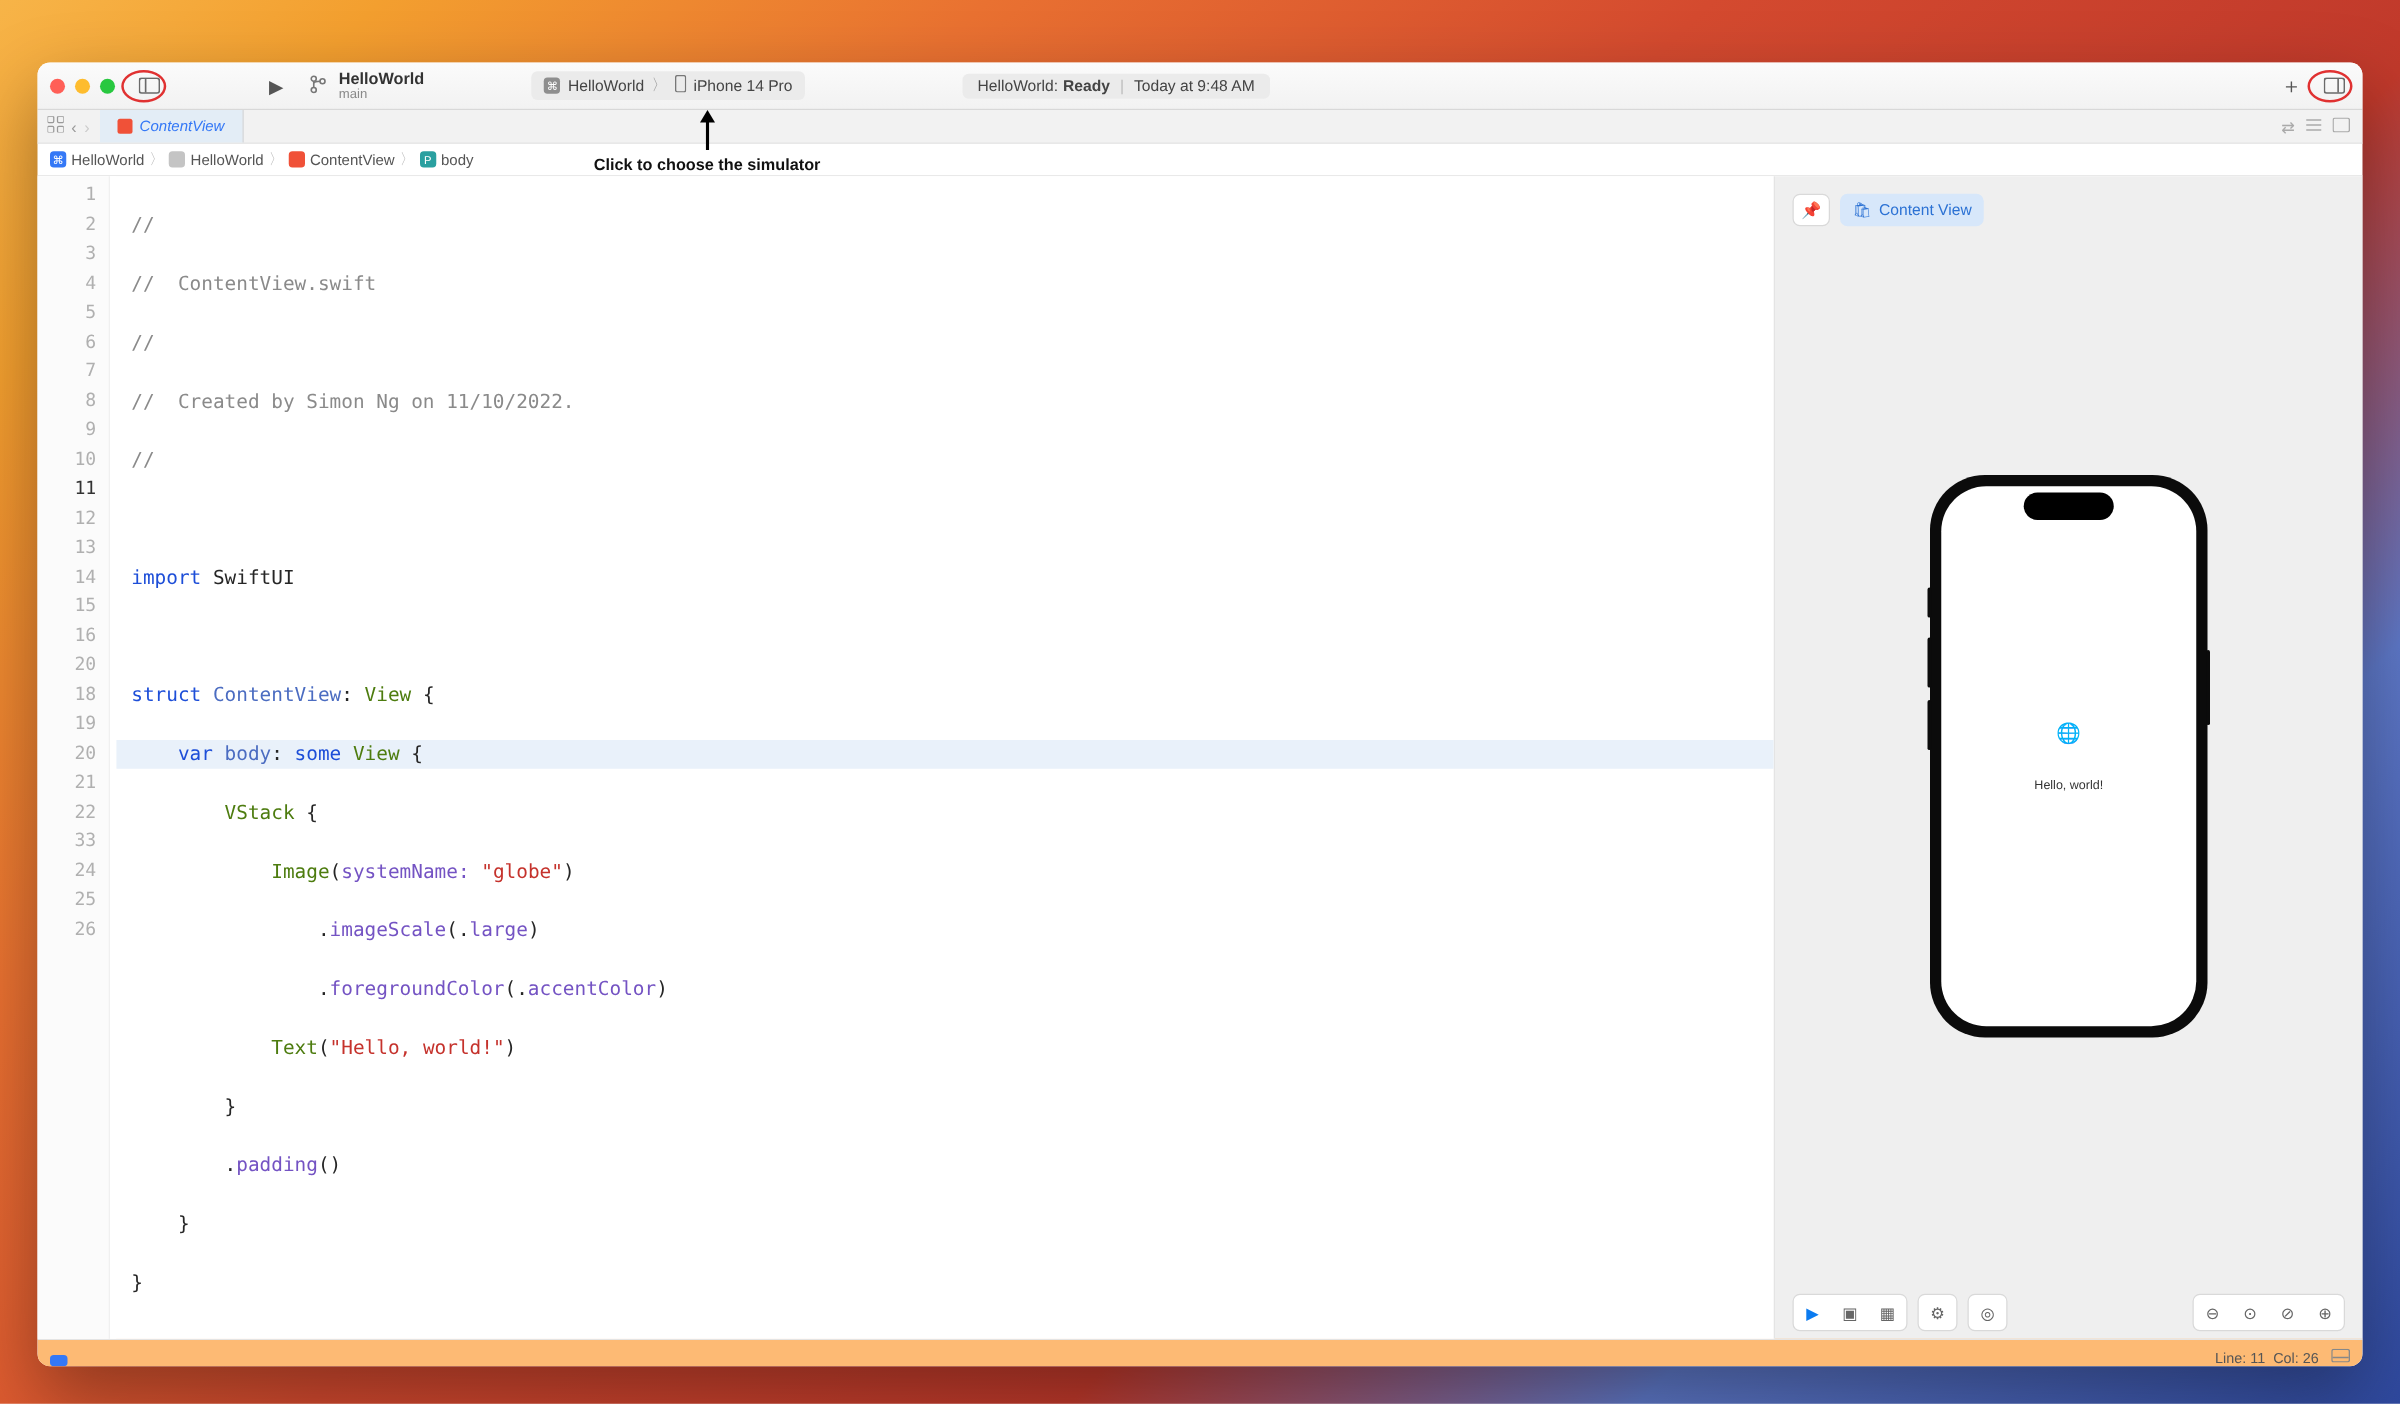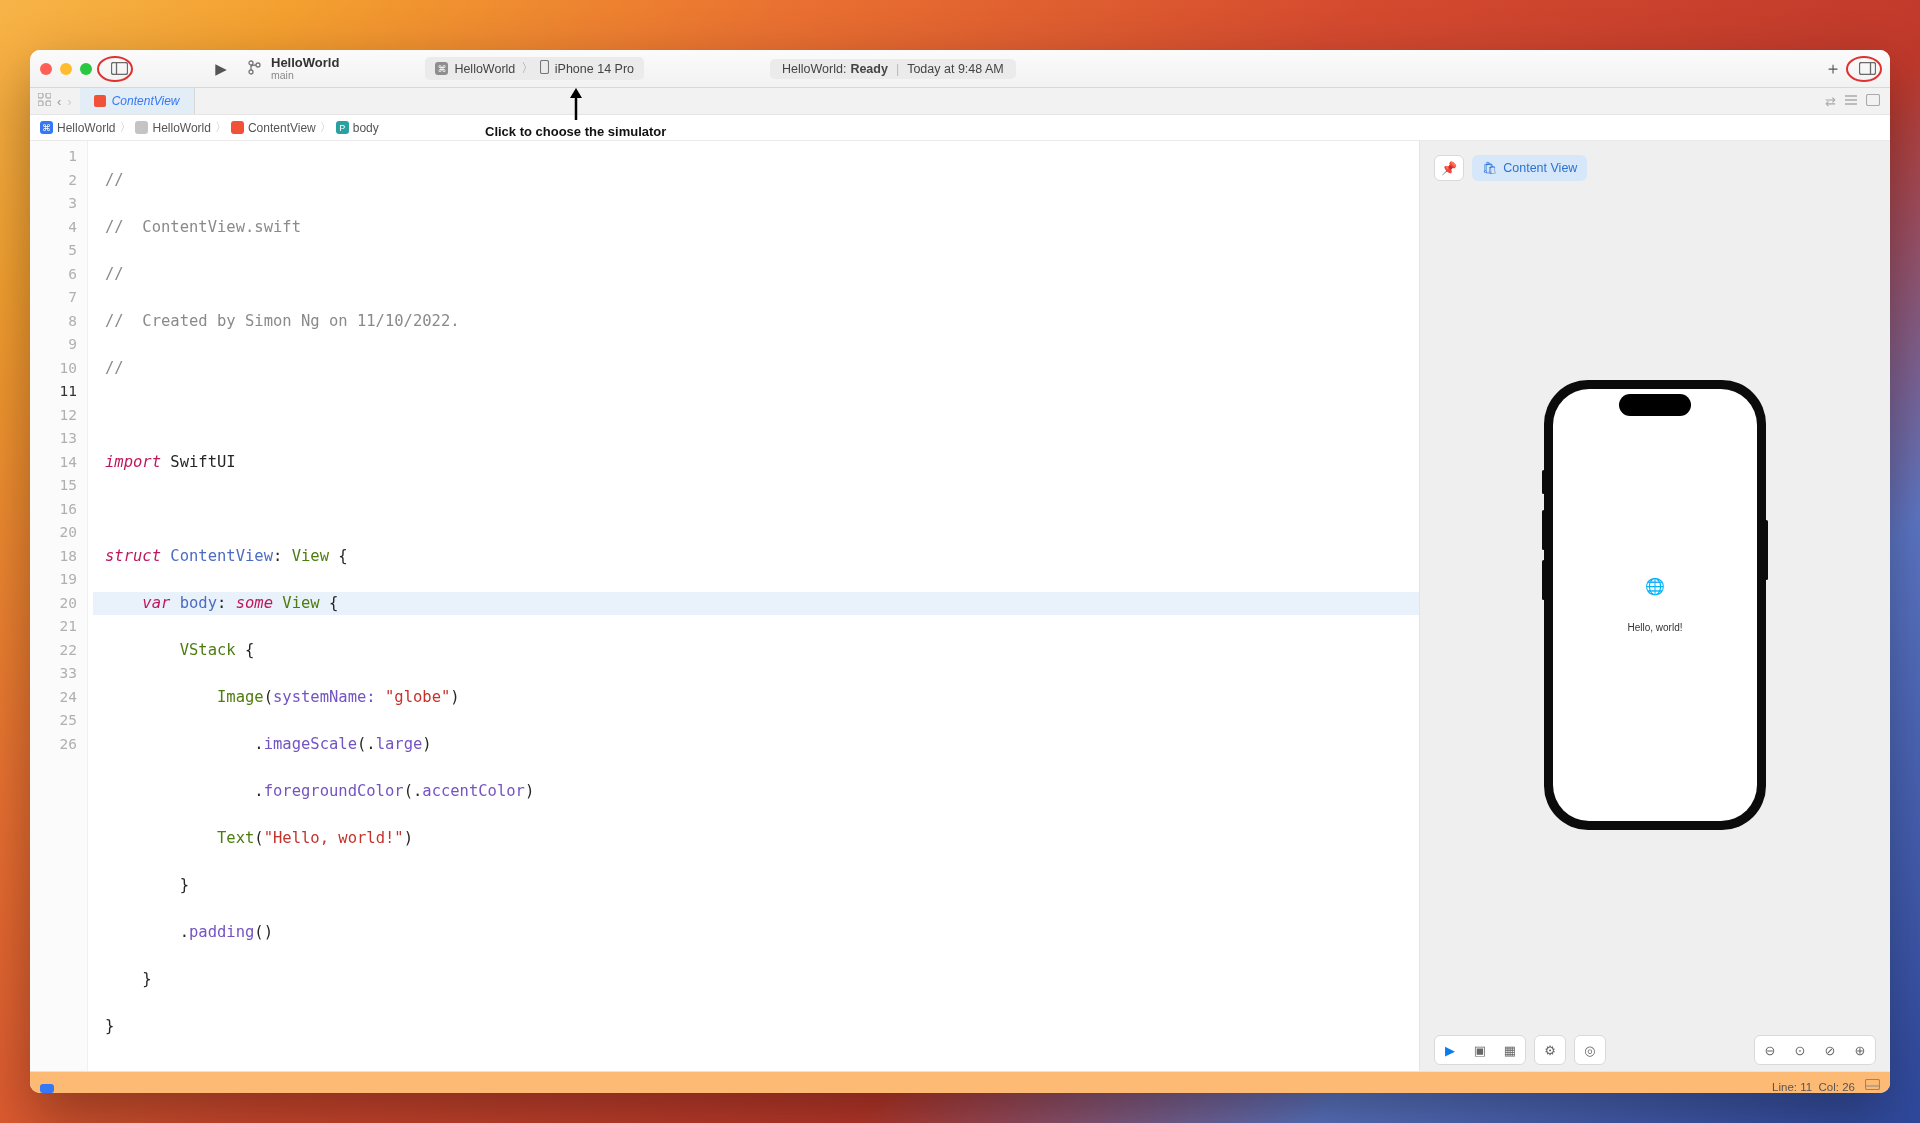--- a/index.html
+++ b/index.html
@@ -90,21 +90,21 @@
 
 .mainarea{flex:1;display:flex;min-height:0;}
 .editor{flex:1;display:flex;min-width:0;border-right:1px solid #e4e4e4;background:#fff;position:relative;}
 .gutter{width:58px;background:#fbfbfb;border-right:1px solid #f0f0f0;padding-top:4px;}
 .gutter .ln{height:23.5px;line-height:23.5px;text-align:right;padding-right:10px;font-family:"SF Mono",Menlo,monospace;font-size:14.5px;color:#b0b0b0;}
 .gutter .cur{color:#333;font-weight:500;}
 .chgbar{width:5px;background:#fff;}
 .code{flex:1;padding-top:4px;font-family:"SF Mono",Menlo,monospace;font-size:15.5px;line-height:23.5px;white-space:pre;overflow:hidden;color:#262626;}
 .code .row{height:23.5px;padding-left:12px;}
 .code .hl{background:#e9f1fa;}
-.c-com{color:#8a8a8a;} .c-kw{color:#be185d;font-style:italic;}
+.c-com{color:#8a8a8a;} .c-kw{color:#1d4ed8;}
 .c-type{color:#4b6cc1;} .c-type2{color:#4d7c0f;} .c-func{color:#7453c3;}
 .c-str{color:#c5322c;} .c-arg{color:#7453c3;}
 
 
 .preview{width:470px;background:#efefef;display:flex;flex-direction:column;min-width:0;}
 .preview-top{padding:14px 14px 0 14px;display:flex;gap:8px;}
 .pin-pill{width:30px;height:26px;background:#fff;border:1px solid #d9d9d9;border-radius:6px;display:flex;align-items:center;justify-content:center;color:#666;font-size:13px;}
 .cv-pill{height:26px;background:#d7e7fa;border-radius:6px;display:flex;align-items:center;gap:6px;padding:0 10px;color:#2c72d4;font-size:12.5px;}
 .cv-pill .bag{font-size:12px;}
 .preview-canvas{flex:1;display:flex;align-items:center;justify-content:center;}
@@ -125,21 +125,21 @@
 .ptool.blue{color:#0b7bf0;}
 .preview-tools .psp{flex:1;}
 
 
 .statusbar{height:22px;background:#fdba74;border-top:1px solid #e4e4e4;display:flex;align-items:flex-end;font-size:11.5px;color:#555;padding:0 10px;}
 .sb-blob{width:14px;height:9px;background:#3478f6;border-radius:3px;}
 .statusbar .sp{flex:1;}
 .sb-icn{margin-left:10px;color:#888;font-size:13px;}
 
 
-.annot{position:absolute;left:485px;top:88px;display:flex;flex-direction:column;align-items:center;pointer-events:none;z-index:50;}
+.annot{position:absolute;left:475px;top:88px;display:flex;flex-direction:column;align-items:center;pointer-events:none;z-index:50;}
 .annot svg{display:block;}
 .annot-text{font-size:13px;font-weight:700;color:#111;margin-top:2px;}
 </style>
 </head>
 <body>
 
 <div class="window">
 
   <div class="toolbar">
     <div class="traffic">

